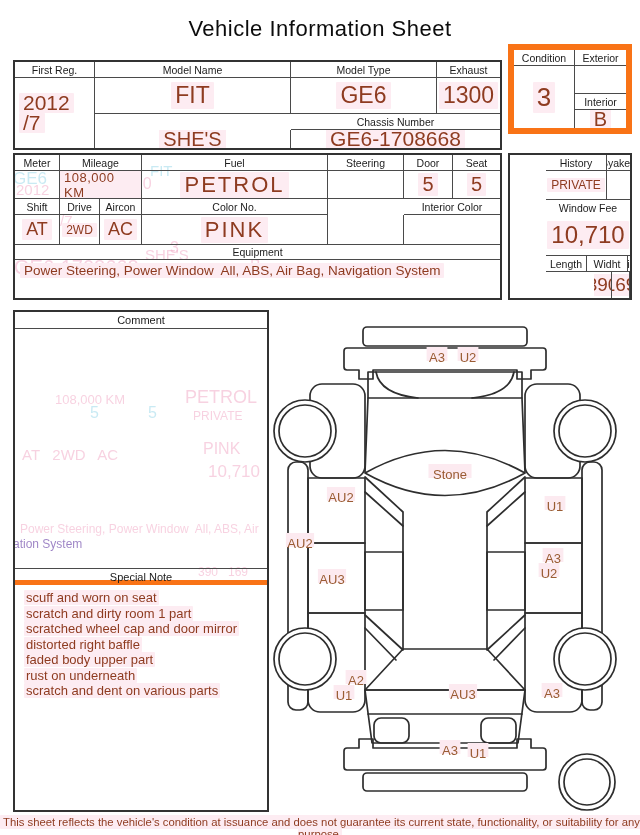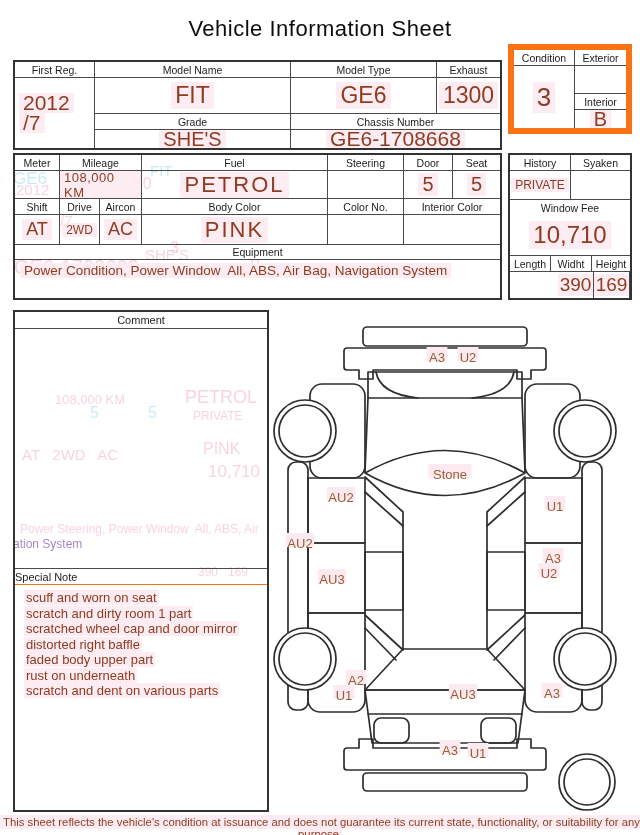--- a/index.html
+++ b/index.html
@@ -22,35 +22,35 @@
         display:grid; grid-template-columns:80px 196px 146px 1fr;
         grid-template-rows:16px 36px 16px 1fr; border:2px solid #333; z-index:2; }
   .b1 { position:absolute; left:508px; top:44px; width:124px; height:90px;
         display:grid; grid-template-columns:61px 1fr;
         grid-template-rows:16px 28px 16px 1fr; border:6px solid #f97316; z-index:2; }
   .t2 { position:absolute; left:13px; top:153px; width:489px; height:147px;
         display:grid; grid-template-columns:45px 40px 42px 186px 76px 49px 1fr;
         grid-template-rows:16px 28px 16px 30px 15px 1fr; border:2px solid #333; z-index:2; }
   .b2 { position:absolute; left:508px; top:153px; width:124px; height:147px;
         border:2px solid #333; display:flex; flex-direction:column; z-index:2; }
-  .b2row { display:flex; }
+  .b2row { display:flex;padding-left:36px; }
   .b2c { border-right:1px solid #4a4a4a; border-bottom:1px solid #4a4a4a;
          display:flex; align-items:center; justify-content:center; overflow:hidden; }
 
   .fs-val { flex-direction:column; align-items:flex-start; justify-content:center;
             font-size:21px; line-height:20px; padding-left:4px; }
 
   .bottom-box { position:absolute; left:13px; top:310px; width:256px; height:502px;
                 border:2px solid #333; z-index:2; }
   .comment-hdr { position:absolute; top:0; left:0; right:0; height:17px;
                  border-bottom:1px solid #4a4a4a; text-align:center;
                  font-size:11px; color:#1c1c1c; line-height:16px; }
   .sn-hdr { position:absolute; top:256px; left:0; right:0; height:17px;
-            border-top:1px solid #4a4a4a; border-bottom:1px solid #f97316;
-            font-size:11px; color:#1c1c1c; line-height:16px; }
+            border-top:1px solid #4a4a4a; border-bottom:5px solid #f97316;
+            text-align:center; font-size:11px; color:#1c1c1c; line-height:16px; }
   .sn-list { position:absolute; top:278px; left:9px; right:3px; }
   .sn-line { font-size:13px; line-height:15.5px; color:#8e3b20; white-space:nowrap; }
   .sn-line .hl { padding:0 2px; }
 
   .ghost-layer { position:absolute; left:0; top:0; width:640px; height:835px;
                  z-index:1; pointer-events:none; }
   .ghost { position:absolute; opacity:.55; white-space:pre; line-height:1; }
 
   .car-svg { position:absolute; left:270px; top:312px; z-index:2; }
   .car-svg text { font-family:"Liberation Sans", sans-serif; }
@@ -100,21 +100,20 @@
   <div class="cell val" style="font-size:23px;">
       <span class="hl">FIT</span>
     </div>
   <div class="cell val" style="font-size:23px;">
       <span class="hl">GE6</span>
     </div>
   <div class="cell val no-r" style="font-size:23px;">
       <span class="hl">1300</span>
     </div>
 
-  <div class="cell hdr" style="grid-row:3;grid-column:2;">Grade</div>
   <div class="cell hdr no-r" style="grid-row:3;grid-column:3/5;">Chassis Number</div>
   <div class="cell val no-b" style="grid-row:4;grid-column:2;font-size:20px;">
       <span class="hl">SHE'S</span>
     </div>
   <div class="cell val no-r no-b" style="grid-row:4;grid-column:3/5;font-size:21px;">
       <span class="hl">GE6-1708668</span>
     </div>
 </div>
 
 <div class="b1">
@@ -149,41 +148,40 @@
   <div class="cell val" style="font-size:20px;">
       <span class="hl">5</span>
     </div>
   <div class="cell val no-r" style="font-size:20px;">
       <span class="hl">5</span>
     </div>
 
   <div class="cell hdr">Shift</div>
   <div class="cell hdr">Drive</div>
   <div class="cell hdr">Aircon</div>
-  <div class="cell hdr">Body Color</div>
   <div class="cell hdr">Color No.</div>
   <div class="cell hdr no-r" style="grid-column:6/8;">Interior Color</div>
 
   <div class="cell val" style="font-size:18px;">
       <span class="hl">AT</span>
     </div>
   <div class="cell val" style="font-size:12px;">
       <span class="hl">2WD</span>
     </div>
   <div class="cell val" style="font-size:18px;">
       <span class="hl">AC</span>
     </div>
   <div class="cell val" style="font-size:22px;letter-spacing:2px;">
       <span class="hl">PINK</span>
     </div>
   <div class="cell"></div>
   <div class="cell no-r" style="grid-column:6/8;"></div>
 
   <div class="cell hdr no-r" style="grid-column:1/8;">Equipment</div>
-  <div class="cell val no-r no-b" style="grid-column:1/8;align-items:flex-start;justify-content:flex-start;font-size:13.5px;padding:3px 5px;white-space:pre-wrap;"><span class="hl">Power Condition, Power Window  All, ABS, Air Bag, Navigation System</span></div>
+  <div class="cell val no-r no-b" style="grid-column:1/8;align-items:flex-start;justify-content:flex-start;font-size:13.5px;padding:3px 5px;white-space:pre-wrap;"><span class="hl">Power Steering, Power Window  All, ABS, Air Bag, Navigation System</span></div>
 </div>
 
 <div class="b2">
   <div class="b2row" style="height:16px;">
     <div class="b2c hdr" style="width:61px;">History</div>
     <div class="b2c hdr" style="flex:1;border-right:none;">Syaken</div>
   </div>
   <div class="b2row" style="height:29px;">
     <div class="b2c val" style="width:61px;font-size:12px;">
         <span class="hl">PRIVATE</span>

